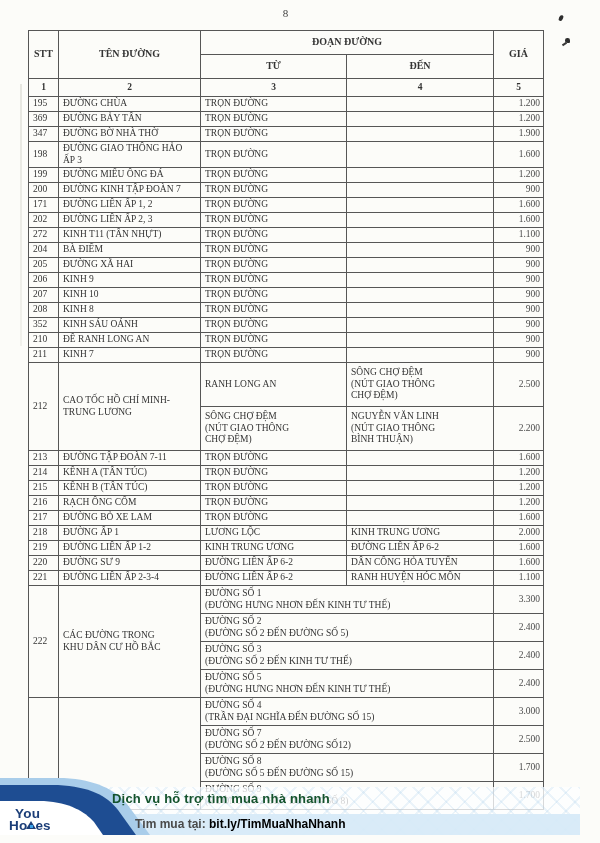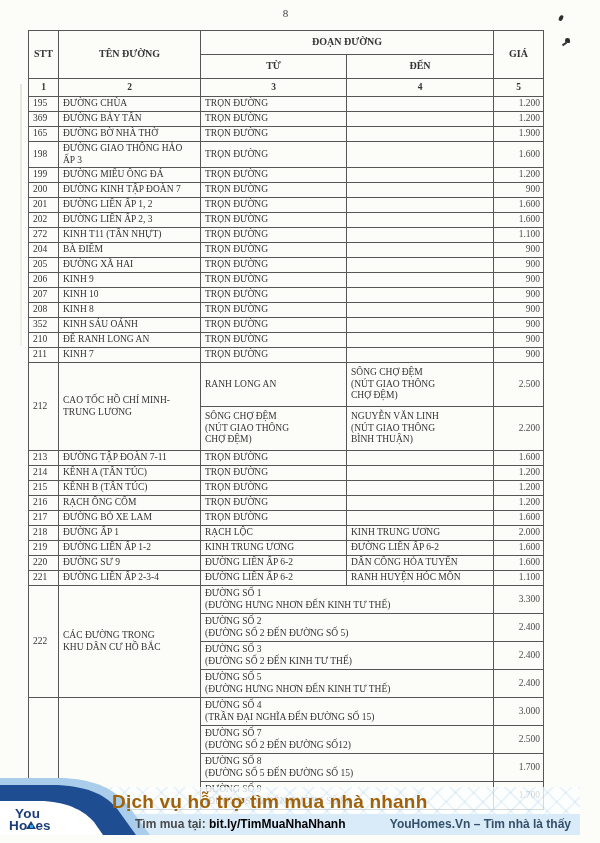--- a/index.html
+++ b/index.html
@@ -45,21 +45,21 @@
       rgba(253,254,255,0.78);
   }
   .footer .strip {
     position:absolute; left:0; bottom:0; width:100%; height:21px;
     background:rgba(214,233,248,0.93);
   }
   .footer .swoosh { position:absolute; left:0; bottom:0; width:200px; height:62px; }
   .headline {
     position:absolute; left:112px; top:4px;
     font-family:"Liberation Sans", sans-serif; font-weight:bold;
-    font-size:19px; color:#a16207; letter-spacing:.2px; white-space:nowrap;
+    font-size:13px; color:#14532d; letter-spacing:.2px; white-space:nowrap;
   }
   .find {
     position:absolute; left:135px; bottom:4px;
     font-family:"Liberation Sans", sans-serif; font-weight:bold;
     font-size:12px; color:#4a4a4a; white-space:nowrap;
   }
   .find .link { color:#000000; cursor:pointer; }
   .right-tag {
     position:absolute; right:9px; bottom:4px;
     font-family:"Liberation Sans", sans-serif; font-weight:bold;
@@ -124,21 +124,21 @@
           <td class="cprice">1.200</td>
         </tr>
         <tr class="std">
           <td class="cstt">369</td>
           <td class="cname">ĐƯỜNG BẢY TÂN</td>
           <td class="cfrom">TRỌN ĐƯỜNG</td>
           <td class="cto"></td>
           <td class="cprice">1.200</td>
         </tr>
         <tr class="std">
-          <td class="cstt">165</td>
+          <td class="cstt">347</td>
           <td class="cname">ĐƯỜNG BỜ NHÀ THỜ</td>
           <td class="cfrom">TRỌN ĐƯỜNG</td>
           <td class="cto"></td>
           <td class="cprice">1.900</td>
         </tr>
         <tr class="std">
           <td class="cstt">198</td>
           <td class="cname">ĐƯỜNG GIAO THÔNG HẢO<br>ẤP 3</td>
           <td class="cfrom">TRỌN ĐƯỜNG</td>
           <td class="cto"></td>
@@ -152,21 +152,21 @@
           <td class="cprice">1.200</td>
         </tr>
         <tr class="std">
           <td class="cstt">200</td>
           <td class="cname">ĐƯỜNG KINH TẬP ĐOÀN 7</td>
           <td class="cfrom">TRỌN ĐƯỜNG</td>
           <td class="cto"></td>
           <td class="cprice">900</td>
         </tr>
         <tr class="std">
-          <td class="cstt">201</td>
+          <td class="cstt">171</td>
           <td class="cname">ĐƯỜNG LIÊN ẤP 1, 2</td>
           <td class="cfrom">TRỌN ĐƯỜNG</td>
           <td class="cto"></td>
           <td class="cprice">1.600</td>
         </tr>
         <tr class="std">
           <td class="cstt">202</td>
           <td class="cname">ĐƯỜNG LIÊN ẤP 2, 3</td>
           <td class="cfrom">TRỌN ĐƯỜNG</td>
           <td class="cto"></td>
@@ -278,21 +278,21 @@
         <tr class="std">
           <td class="cstt">217</td>
           <td class="cname">ĐƯỜNG BỎ XE LAM</td>
           <td class="cfrom">TRỌN ĐƯỜNG</td>
           <td class="cto"></td>
           <td class="cprice">1.600</td>
         </tr>
         <tr class="std">
           <td class="cstt">218</td>
           <td class="cname">ĐƯỜNG ẤP 1</td>
-          <td class="cfrom">RẠCH LỘC</td>
+          <td class="cfrom">LƯƠNG LỘC</td>
           <td class="cto">KINH TRUNG ƯƠNG</td>
           <td class="cprice">2.000</td>
         </tr>
         <tr class="std">
           <td class="cstt">219</td>
           <td class="cname">ĐƯỜNG LIÊN ẤP 1-2</td>
           <td class="cfrom">KINH TRUNG ƯƠNG</td>
           <td class="cto">ĐƯỜNG LIÊN ẤP 6-2</td>
           <td class="cprice">1.600</td>
         </tr>
@@ -363,15 +363,14 @@
         <span>Ho</span>
           <span class="roof"></span>
           <span>es</span>
       </div>
     </div>
     <div class="headline">Dịch vụ hỗ trợ tìm mua nhà nhanh</div>
     <div class="find">
       <span>Tìm mua tại:</span>
       <span class="link">bit.ly/TimMuaNhaNhanh</span>
     </div>
-    <div class="right-tag">YouHomes.Vn – Tìm nhà là thấy</div>
   </div>
 </div>
 
 </body></html>

